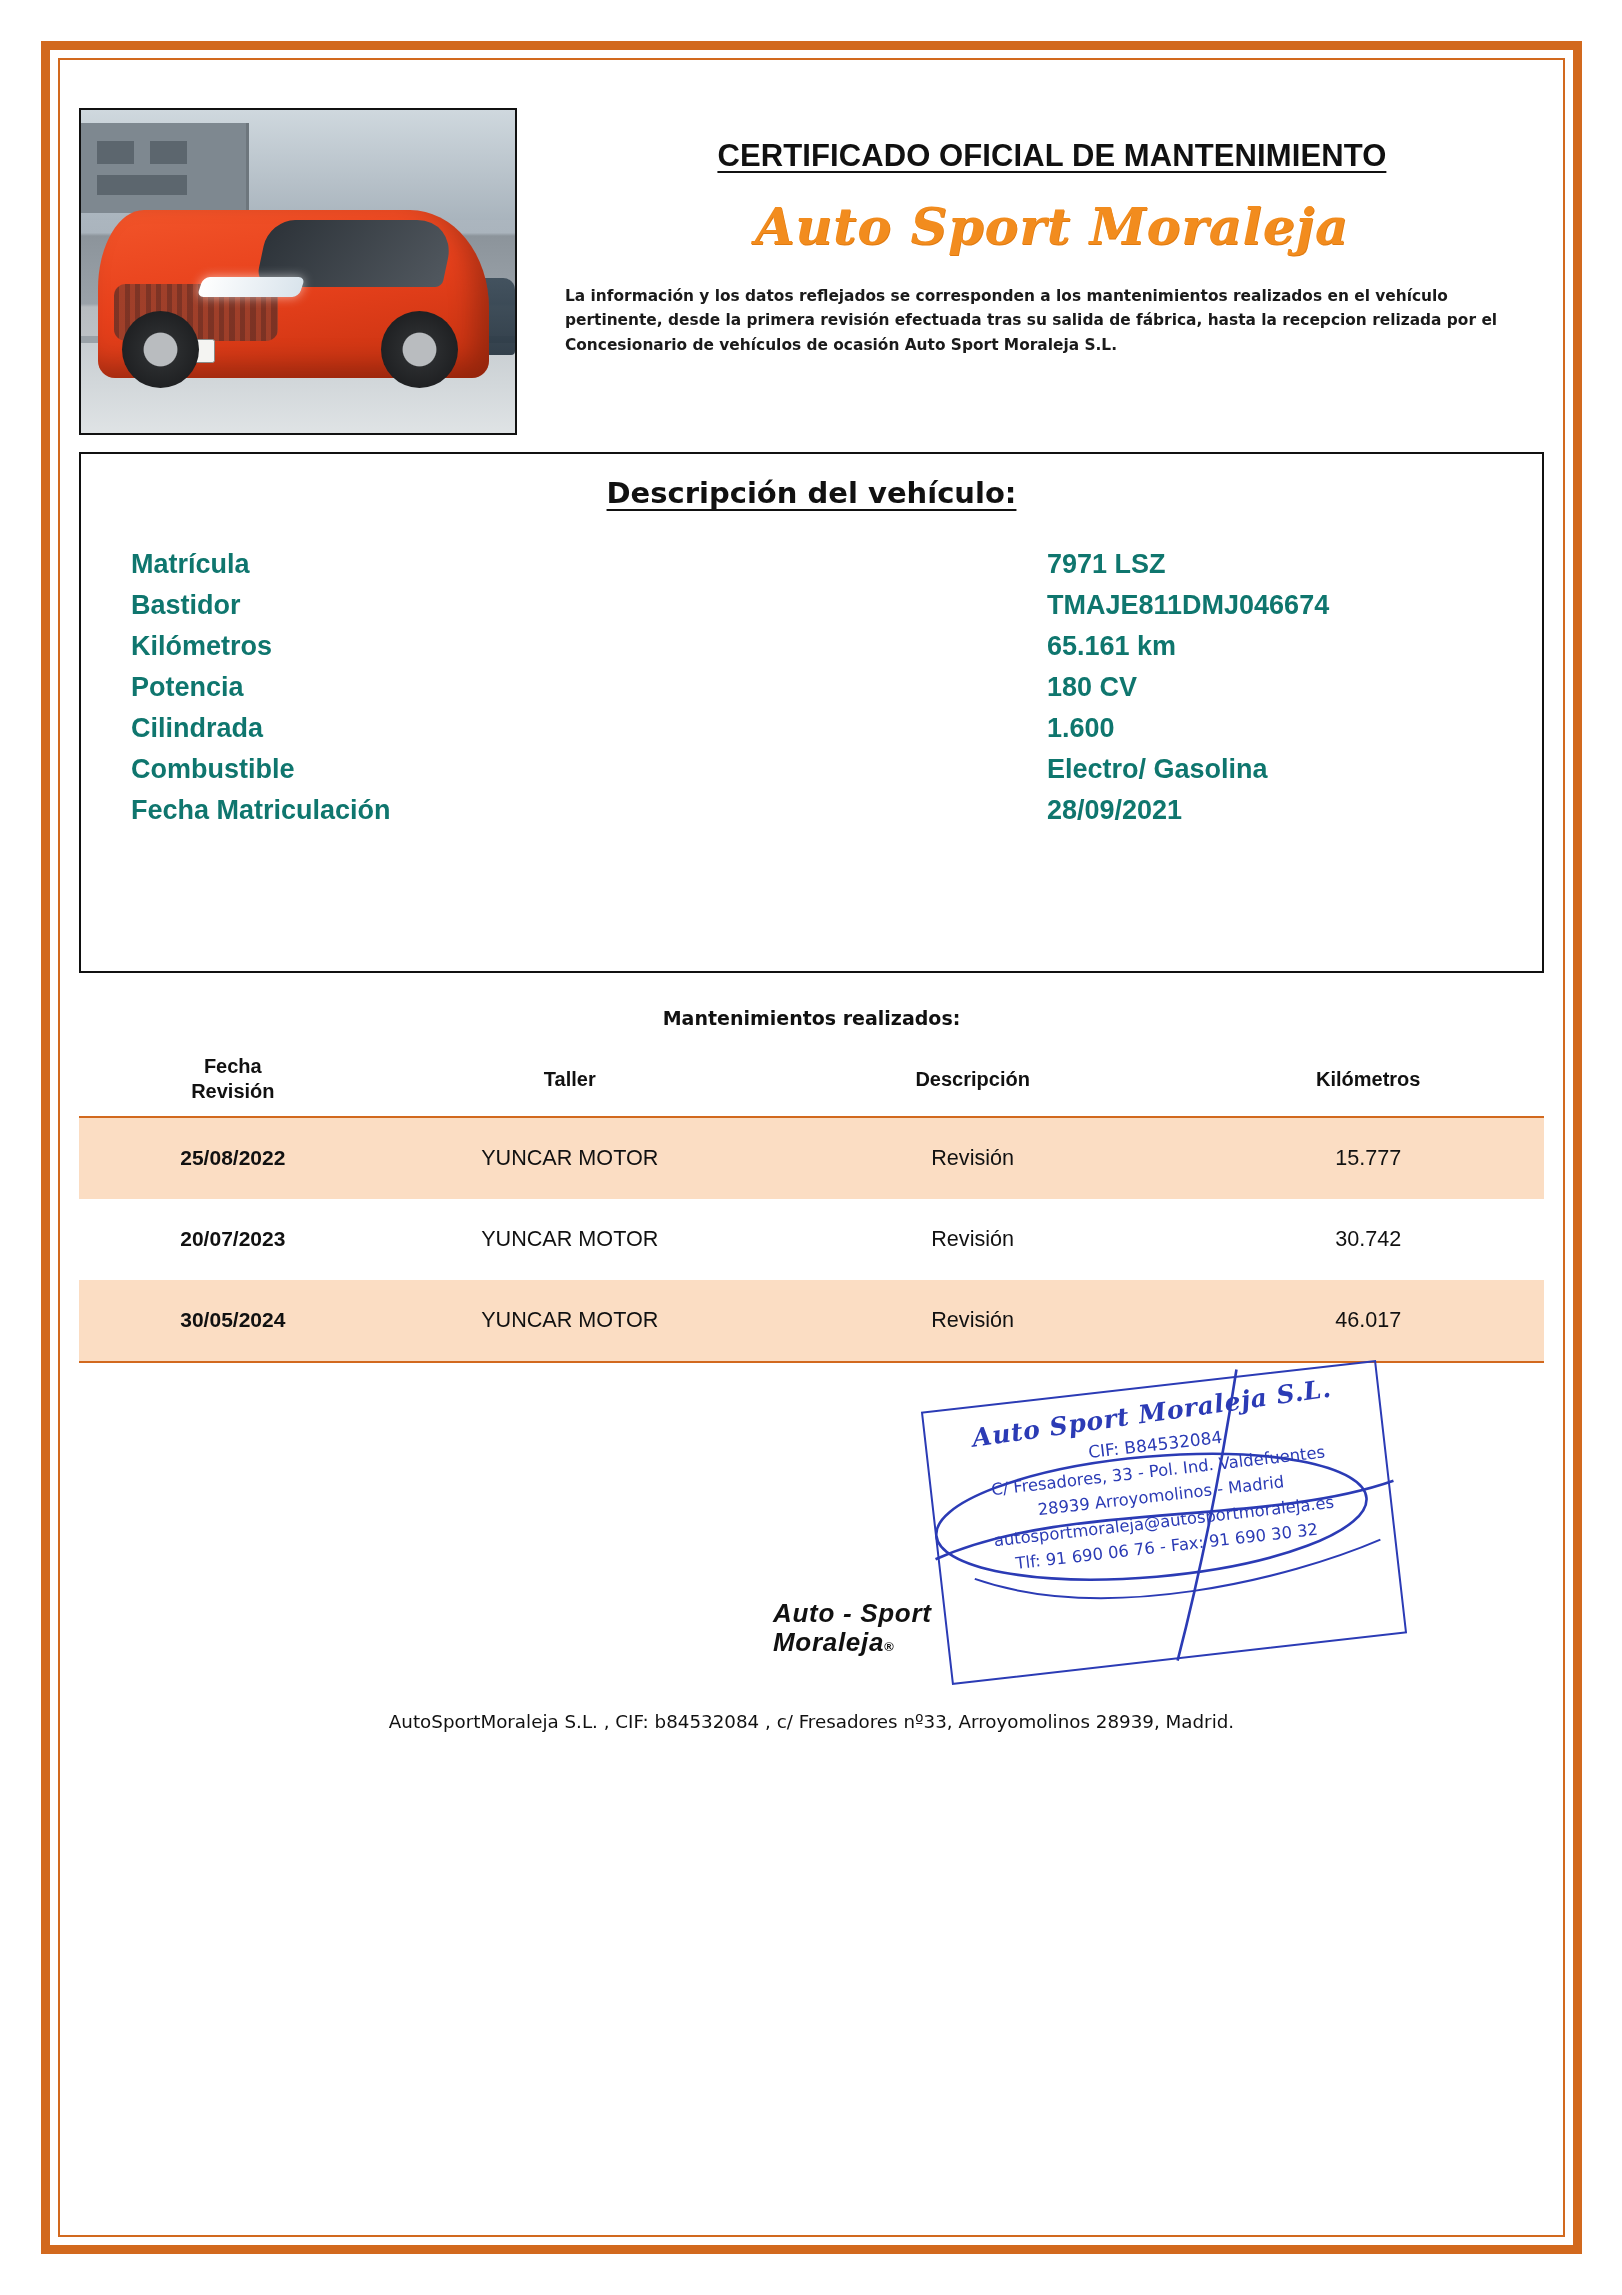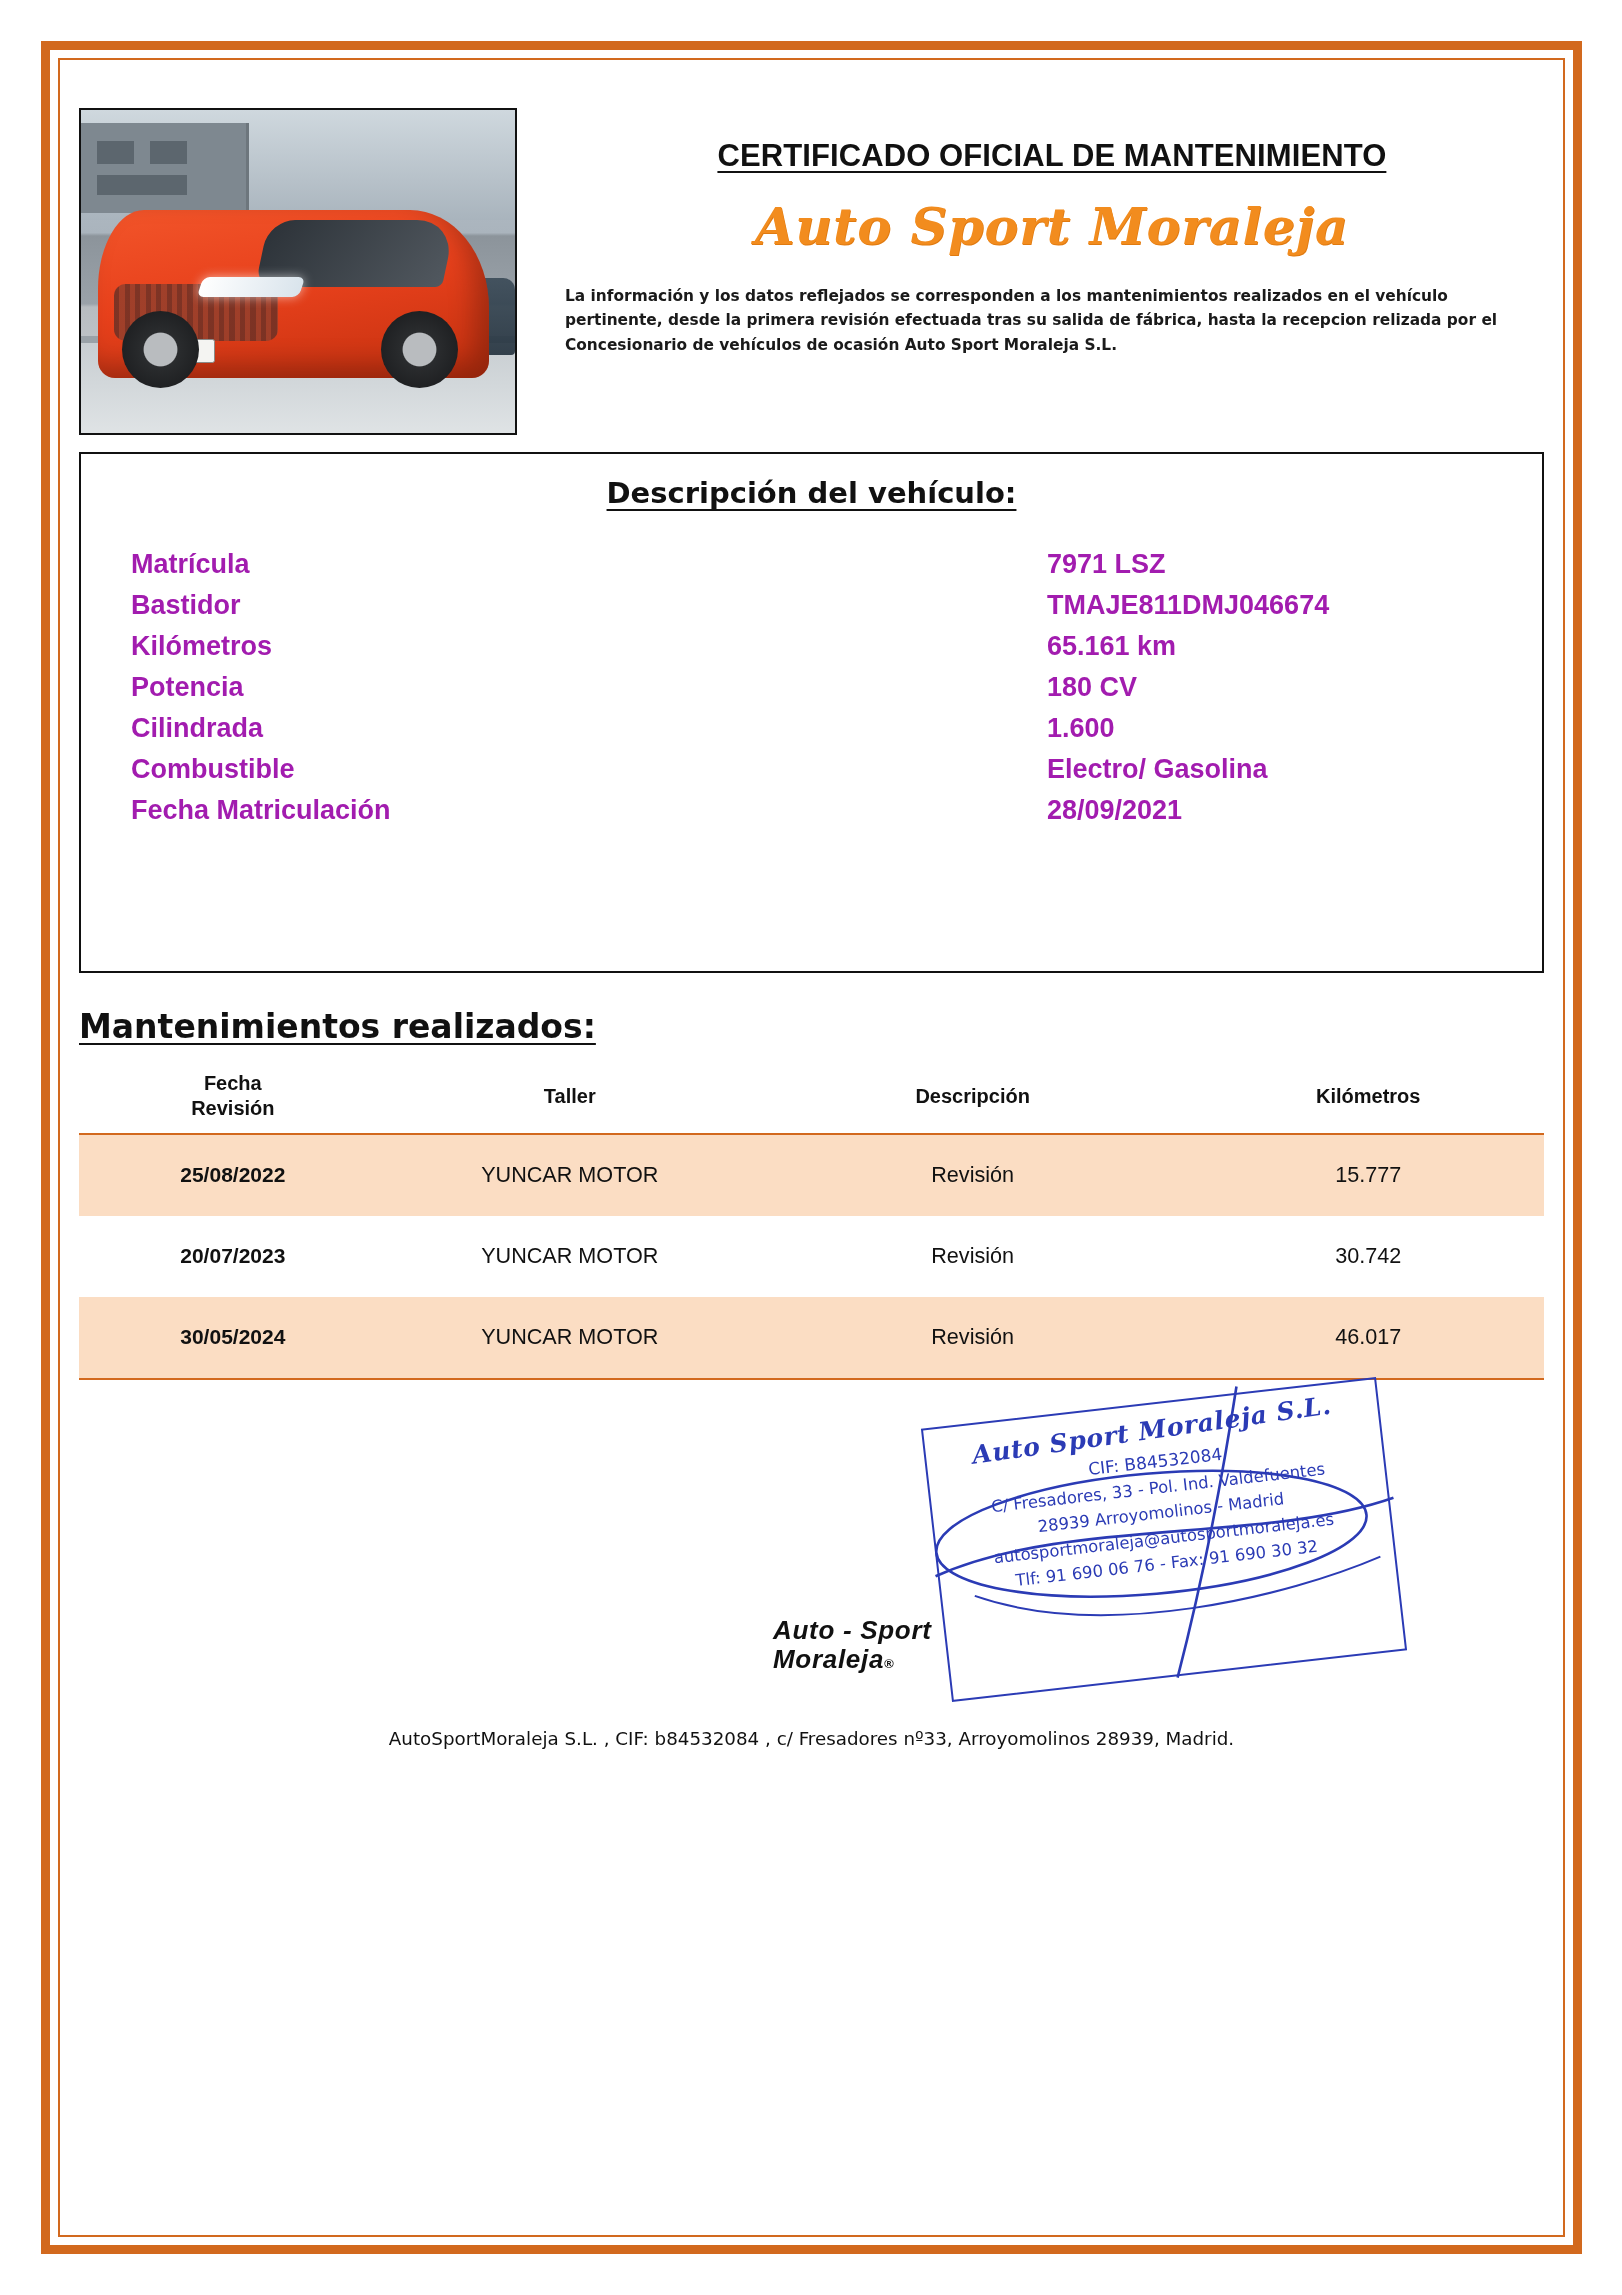--- a/index.html
+++ b/index.html
@@ -192,35 +192,34 @@
     text-decoration-thickness: 2px;
   }
   .veh-rows {
     margin-top: 34px;
     padding-left: 50px;
   }
   .veh-row {
     display: flex;
     font-size: 27px;
     font-weight: bold;
-    color: #a21caf;
+    color: #0f766e;
     line-height: 1.52;
   }
   .veh-label { width: 916px; flex: 0 0 auto; }
   .veh-value { font-weight: bold; }
 
   
   .maint-title {
-    text-align: left;
+    text-align: center;
     font-family: "DejaVu Sans", sans-serif;
     font-weight: bold;
-    font-size: 33px;
+    font-size: 19px;
     color: #111;
     margin-top: 34px;
-    text-decoration: underline;
     text-underline-offset: 5.2px;
     text-decoration-thickness: 2px;
   }
   table.maint {
     width: 100%;
     border-collapse: collapse;
     margin-top: 21px;
     table-layout: fixed;
   }
   table.maint th {

